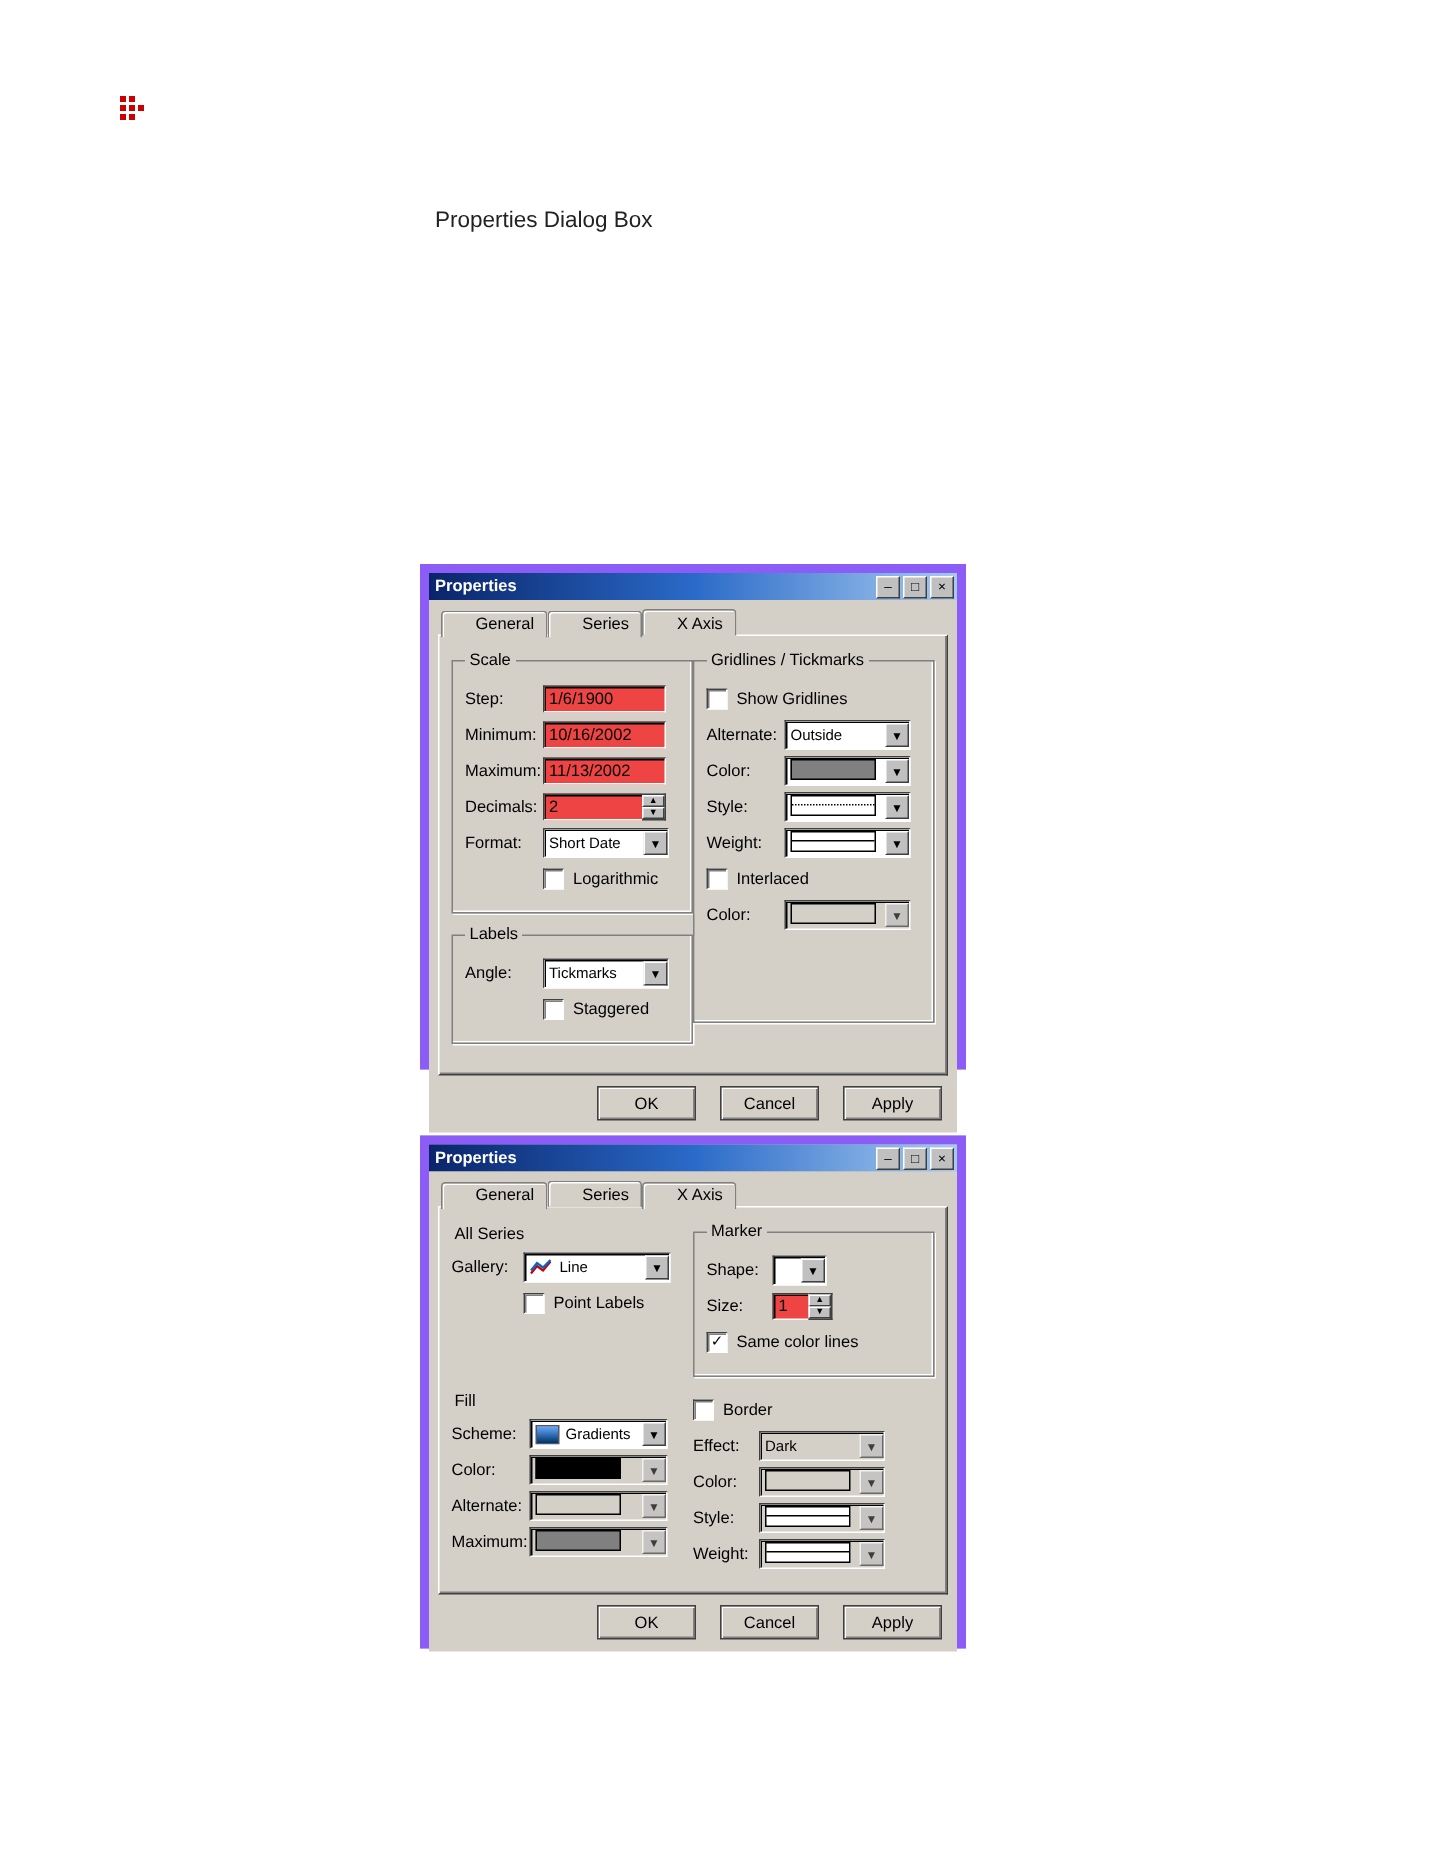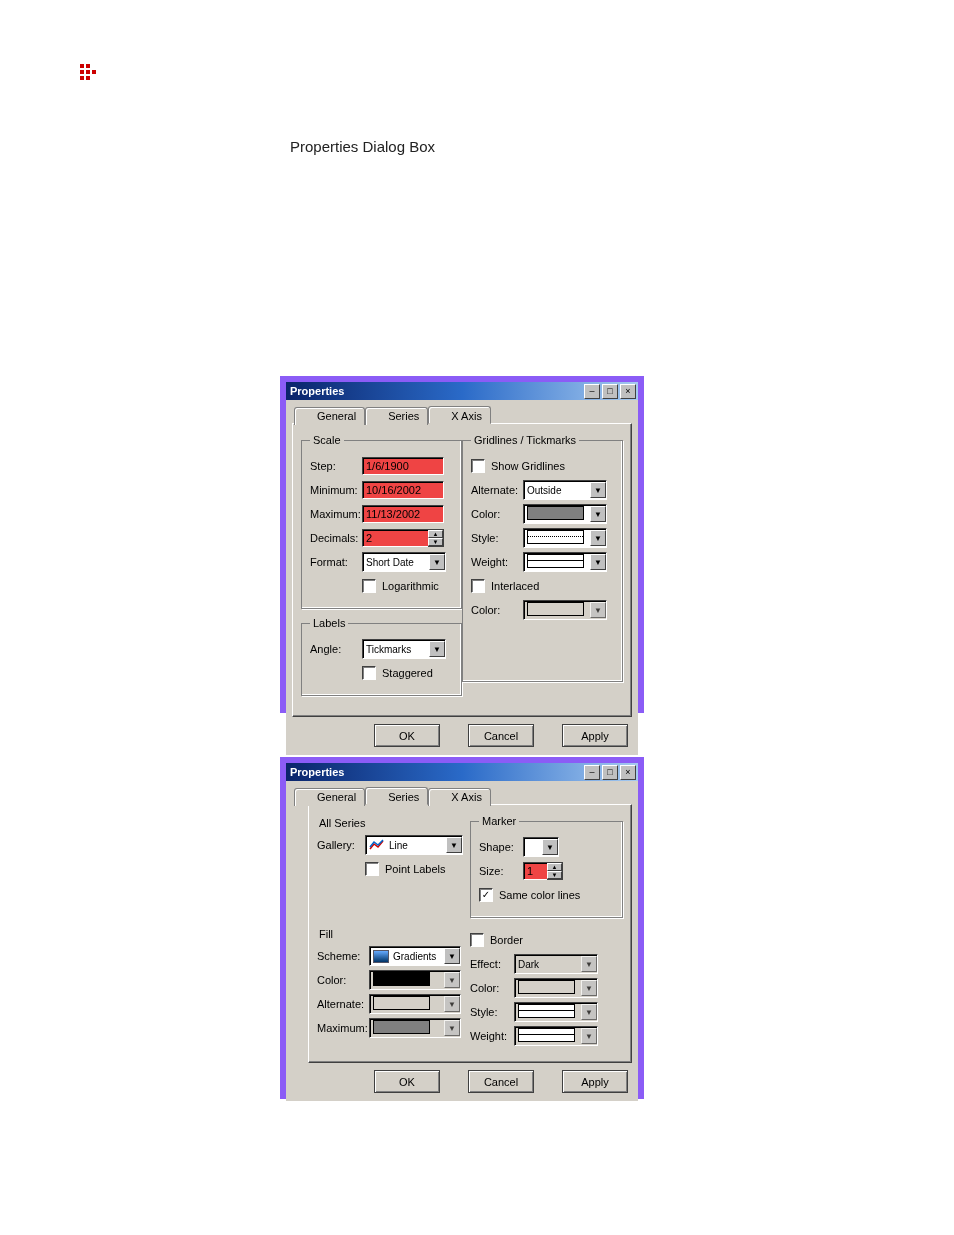--- a/index.html
+++ b/index.html
@@ -250,21 +250,21 @@
     height: 11px;
     background: linear-gradient(to bottom, #6af, #036);
     margin-right: 4px;
     border: 1px solid #556;
   }
   .buttons {
     position: absolute;
     right: 10px;
     bottom: 8px;
     display: flex;
-    gap: 28px;
+    gap: 16px;
   }
   .btn {
     width: 64px;
     height: 21px;
     font-size: 11px;
     background: #d4d0c8;
     border: 1px solid #404040;
     box-shadow: inset 1px 1px 0 #fff, inset -1px -1px 0 #808080;
     display: flex;
     align-items: center;
@@ -431,21 +431,21 @@
     <div class="win-btn">–</div>
     <div class="win-btn">□</div>
     <div class="win-btn">×</div>
   </div>
   <div class="dialog-body">
     <div class="tabstrip">
       <div class="tab">General</div>
       <div class="tab active">Series</div>
       <div class="tab">X Axis</div>
     </div>
-    <div class="tabpanel" style="flex-wrap:wrap;margin-left:16px;">
+    <div class="tabpanel" style="flex-wrap:wrap;">
 
       <div class="col" style="flex-basis:48%;">
         <div class="sectitle">All Series</div>
         <div class="row">
           <span class="lbl" style="width:48px;">Gallery:</span>
           <div class="dropdown" style="width:96px;">
             <span class="val" style="display:flex;align-items:center;">
               <span class="gallery-icon">
                 <svg viewBox="0 0 16 12">
                     <polyline points="1,10 5,5 9,8 14,2" stroke="#c00" fill="none" stroke-width="1.5"></polyline>

